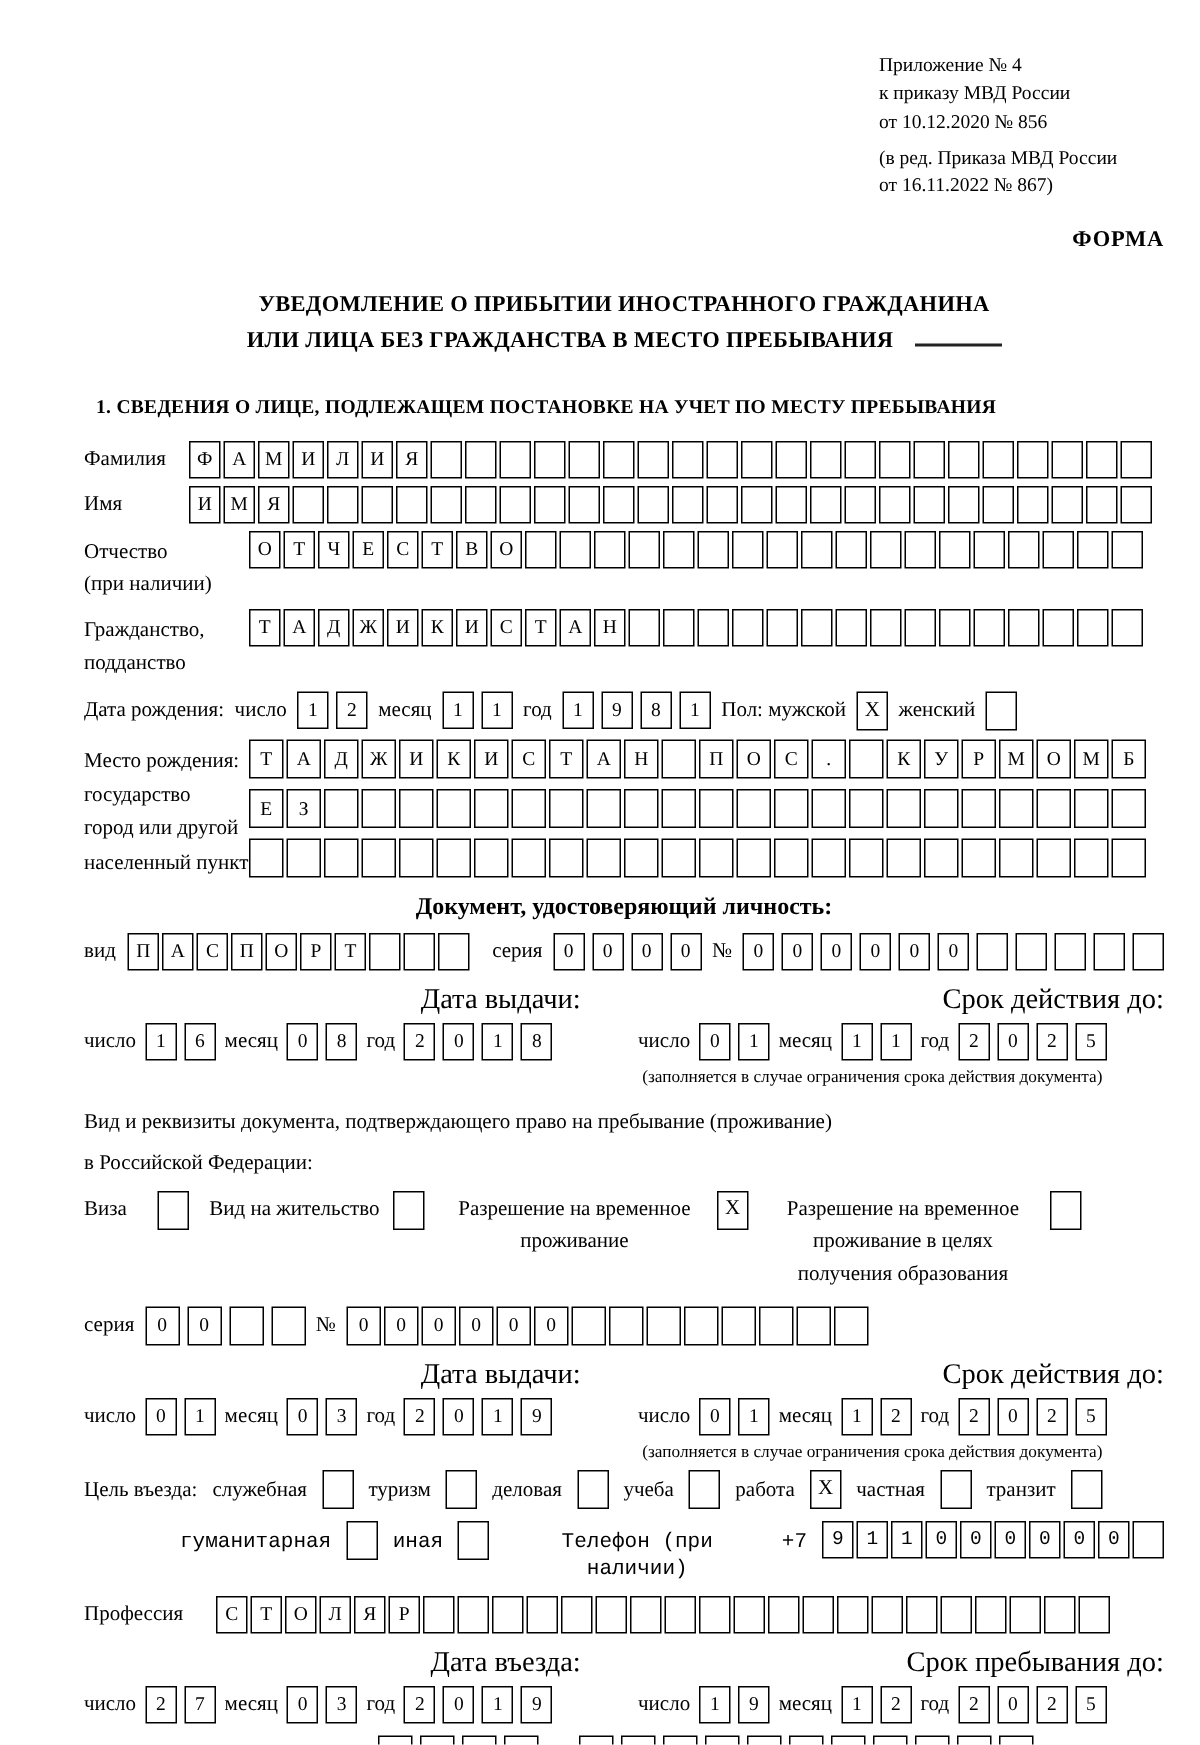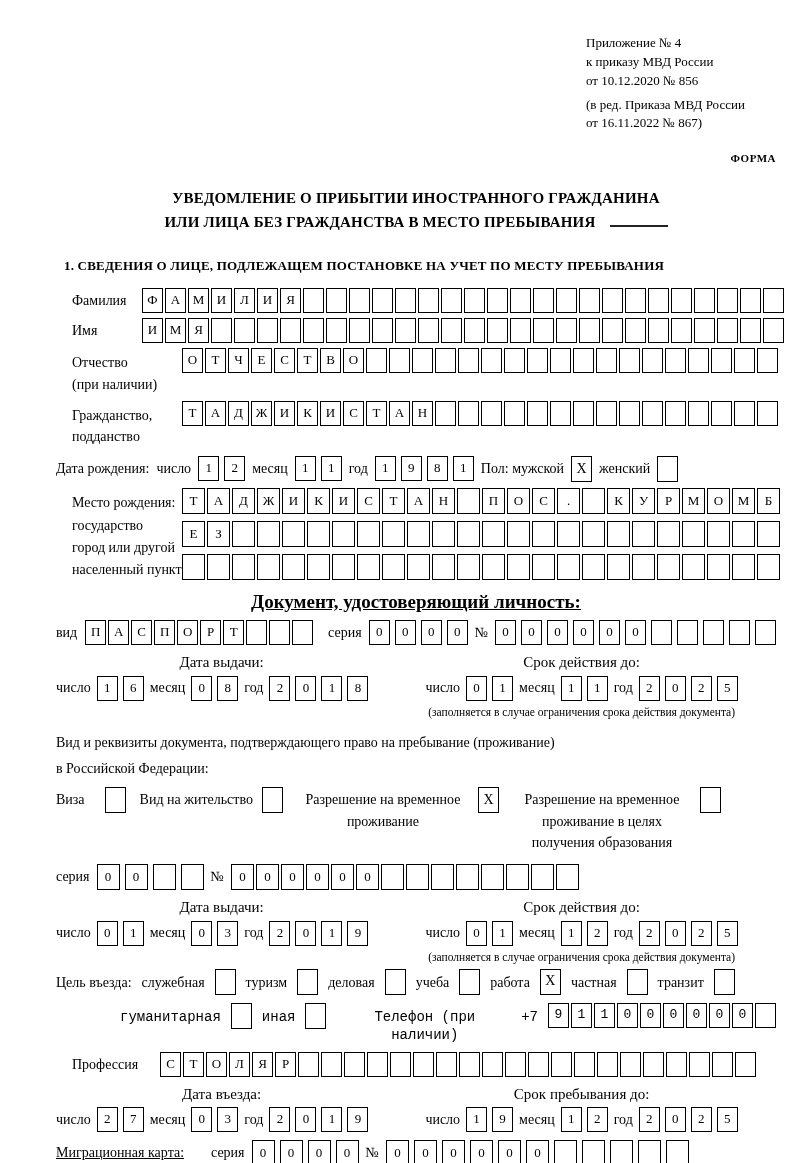--- a/index.html
+++ b/index.html
@@ -5,21 +5,21 @@
   html,body { margin:0; padding:0; background:#ffffff; }
   body {
     width:800px; height:1163px; overflow:hidden;
     color:#000; font-family:"Liberation Serif","DejaVu Serif",serif;
     font-size:14px; line-height:1.3;
   }
   .page { padding:34px 24px 0 56px; box-sizing:border-box; width:800px; }
 
   .appendix { margin-left:auto; width:190px; font-size:13px; line-height:1.45; }
   .appendix .rev { margin-top:5px; }
-  .forma { text-align:right; font-weight:bold; font-size:11px; margin-top:18px; letter-spacing:.5px; }
+  .forma { text-align:right; font-weight:bold; font-size:15px; margin-top:18px; letter-spacing:.5px; }
 
   .title { text-align:center; font-weight:bold; font-size:15px; margin-top:20px; line-height:1.6; letter-spacing:.2px; }
   .blank { display:inline-block; width:58px; border-bottom:2px solid #222; height:14px; margin-left:14px; }
 
   .sec-heading { font-weight:bold; font-size:13px; margin-top:24px; margin-bottom:14px; padding-left:8px; letter-spacing:.2px; }
 
   .cells { display:inline-flex; gap:2px; flex-wrap:nowrap; }
   .cell {
     box-sizing:border-box; flex:0 0 auto; width:21px; height:25px;
     border:1.7px solid #000; display:flex; align-items:center; justify-content:center;
@@ -27,37 +27,37 @@
   }
   .cell.wide { width:23px; height:26px; }
   .cells.date { gap:5px; }
 
   .checkbox {
     box-sizing:border-box; flex:0 0 auto; width:21px; height:26px;
     border:1.7px solid #000; display:inline-flex; align-items:center; justify-content:center;
     font-size:14px;
   }
 
-  .frow { display:flex; align-items:flex-start; margin-bottom:5px;margin-left:16px; }
+  .frow { display:flex; align-items:flex-start; margin-bottom:5px; }
   .flabel { flex:0 0 auto; padding-top:4px; }
   .w68  { width:70px; }
   .w108 { width:110px; line-height:1.55; }
   .w146 { width:110px; line-height:1.6; }
   .lbl { padding-top:4px; }
 
   .inline-row { display:flex; align-items:flex-start; gap:7px; margin-top:8px; margin-bottom:6px; flex-wrap:nowrap; }
 
   .stack { display:flex; flex-direction:column; gap:7px; }
 
-  .doc-heading { text-align:center; font-weight:bold; font-size:19px; margin-top:8px; margin-bottom:6px;text-decoration:underline; }
+  .doc-heading { text-align:center; font-weight:bold; font-size:16px; margin-top:8px; margin-bottom:6px; }
 
   .date-pair { display:flex; margin-top:8px; margin-bottom:4px; }
   .dp-left  { flex:0 0 46%; }
   .dp-right { flex:1 1 auto; }
-  .dp-heading { text-align:center; font-size:15px; margin-bottom:3px; }
+  .dp-heading { text-align:right; font-size:19px; margin-bottom:3px; }
   .date-line { display:flex; align-items:center; gap:6px; }
   .dp-note { font-size:11.5px; text-align:center; margin-top:4px; }
 
   .intro { margin-top:10px; line-height:1.9; }
 
   .options-row { display:flex; align-items:flex-start; margin-top:4px; margin-bottom:10px; gap:14px; }
   .opt { display:flex; align-items:flex-start; gap:9px; }
   .opt .optlabel { padding-top:4px; }
   .optlabel.c170 { width:172px; text-align:center; line-height:1.55; padding-top:2px; }
   .optlabel.c180 { width:178px; text-align:center; line-height:1.55; padding-top:2px; }

